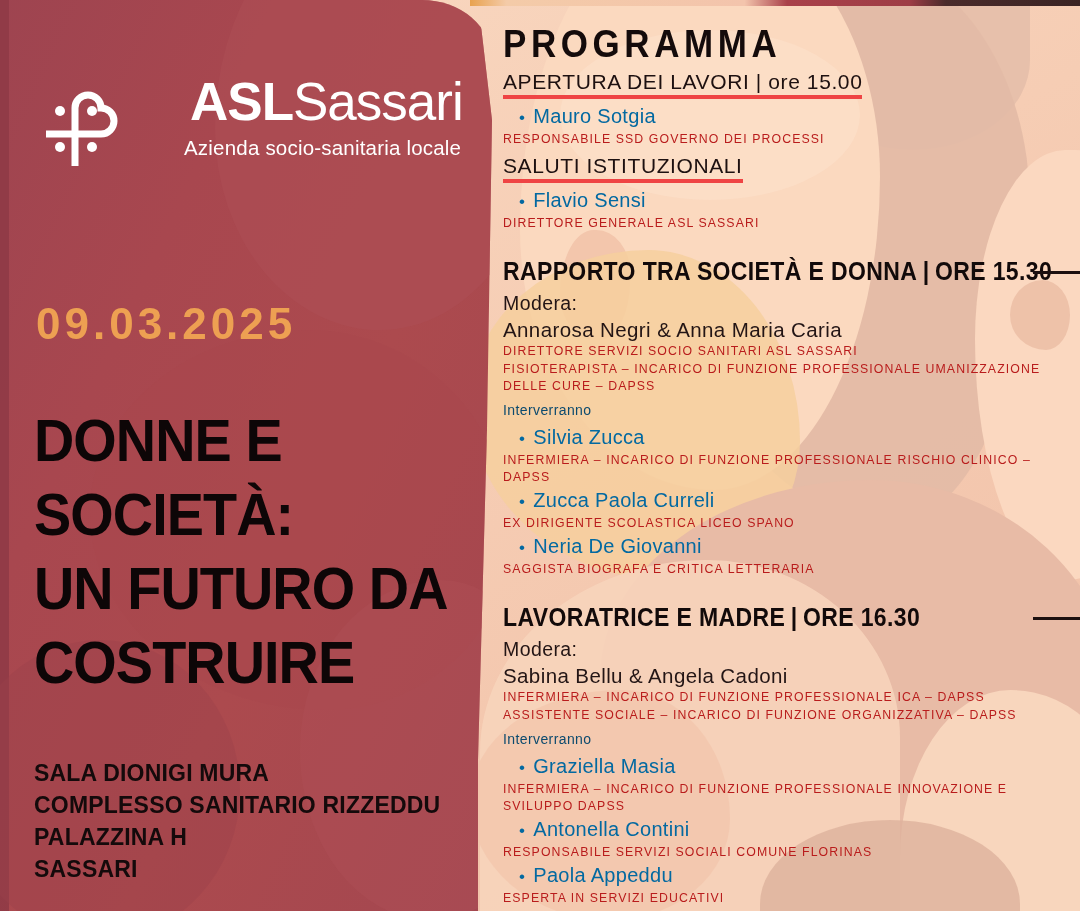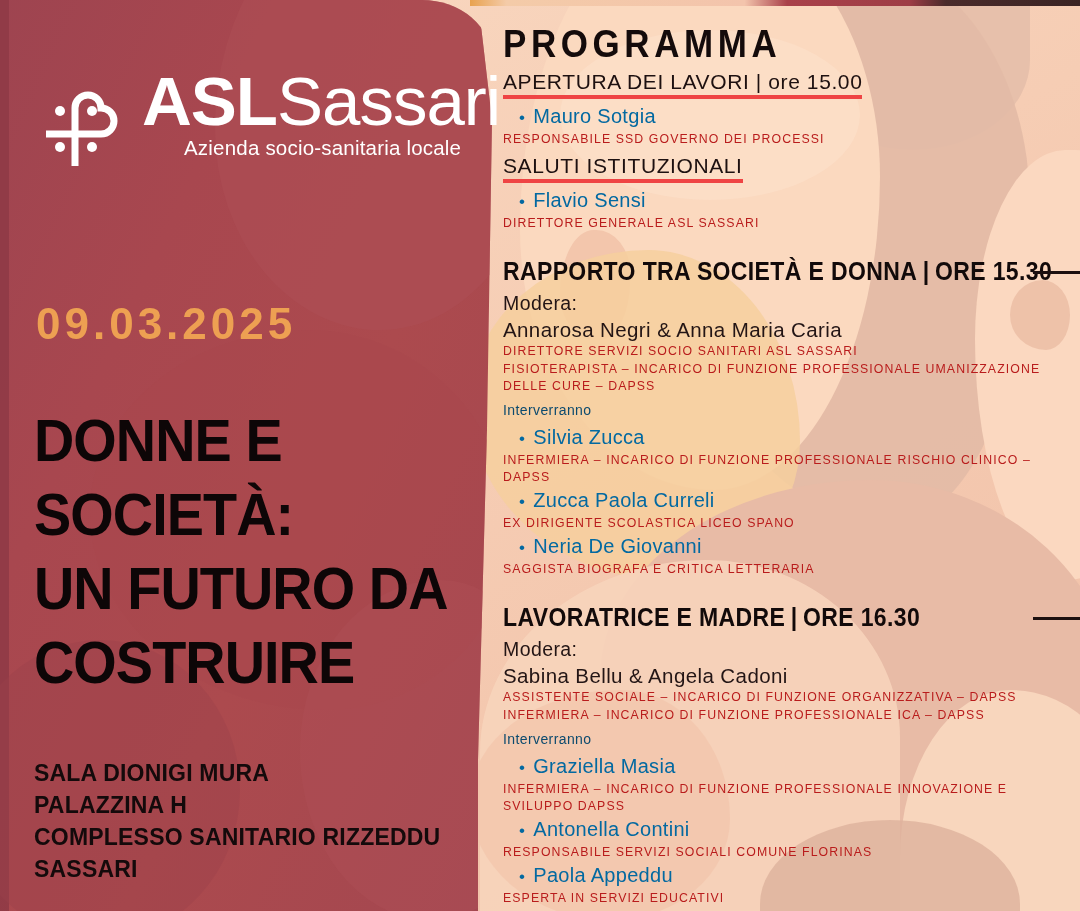--- a/index.html
+++ b/index.html
@@ -106,21 +106,21 @@
   .lp-b3{left:300px;top:580px;width:260px;height:340px;background:#b05058;opacity:.40;
          border-radius:54% 46% 50% 50%/50% 50% 50% 50%;}
   .lp-b4{left:-40px;top:640px;width:280px;height:300px;background:#9c424c;opacity:.40;
          border-radius:50%;}
 
   
   .logo-wrap{position:absolute;left:44px;top:74px;display:flex;align-items:flex-start;}
   .logo-mark{position:relative;width:86px;height:92px;flex:0 0 auto;margin-top:4px;}
   .logo-text{margin-left:12px;}
   .logo-line1{
-    font-size:69px;line-height:56px;color:#ffffff;letter-spacing:-1px;white-space:nowrap;
+    font-size:53px;line-height:56px;color:#ffffff;letter-spacing:-1px;white-space:nowrap;margin-left:48px;
   }
   .logo-line1 b{font-weight:bold;}
   .logo-line1 span.light{font-weight:300;}
   .logo-line2{
     font-size:20.5px;color:#ffffff;font-weight:400;margin-top:6px;margin-left:42px;
     letter-spacing:.2px;white-space:nowrap;
   }
 
   
   .date{
@@ -233,22 +233,22 @@
 
   <div class="title">
     <div>DONNE E</div>
     <div>SOCIETÀ:</div>
     <div>UN FUTURO DA</div>
     <div>COSTRUIRE</div>
   </div>
 
   <div class="venue">
     <div>SALA DIONIGI MURA</div>
+    <div>COMPLESSO SANITARIO RIZZEDDU</div>
     <div>PALAZZINA H</div>
-    <div>COMPLESSO SANITARIO RIZZEDDU</div>
     <div>SASSARI</div>
   </div>
 
   <div class="prog">
 
     <div class="prog-title">PROGRAMMA</div>
 
     <div>
       <div class="sub-head">APERTURA DEI LAVORI  | ore 15.00</div>
       <div class="bullet-name">Mauro Sotgia</div>
@@ -279,22 +279,22 @@
       <div class="role">SAGGISTA BIOGRAFA E CRITICA LETTERARIA</div>
     </div>
 
     <div>
       <div class="session-wrap">
         <div class="session"><span>LAVORATRICE E MADRE</span><span class="pipe">|</span><span>ORE 16.30</span></div>
         <div class="rule"></div>
       </div>
       <div class="modera">Modera:</div>
       <div class="mod-names">Sabina Bellu &amp; Angela Cadoni</div>
+      <div class="role">INFERMIERA – INCARICO DI FUNZIONE PROFESSIONALE ICA – DAPSS</div>
       <div class="role">ASSISTENTE SOCIALE – INCARICO DI FUNZIONE ORGANIZZATIVA – DAPSS</div>
-      <div class="role">INFERMIERA – INCARICO DI FUNZIONE PROFESSIONALE ICA – DAPSS</div>
       <div class="interv">Interverranno</div>
       <div class="bullet-name">Graziella Masia</div>
       <div class="role">INFERMIERA – INCARICO DI FUNZIONE PROFESSIONALE INNOVAZIONE E SVILUPPO DAPSS</div>
       <div class="bullet-name">Antonella Contini</div>
       <div class="role">RESPONSABILE SERVIZI SOCIALI COMUNE FLORINAS</div>
       <div class="bullet-name">Paola Appeddu</div>
       <div class="role">ESPERTA IN SERVIZI EDUCATIVI</div>
     </div>
 
     <div>

